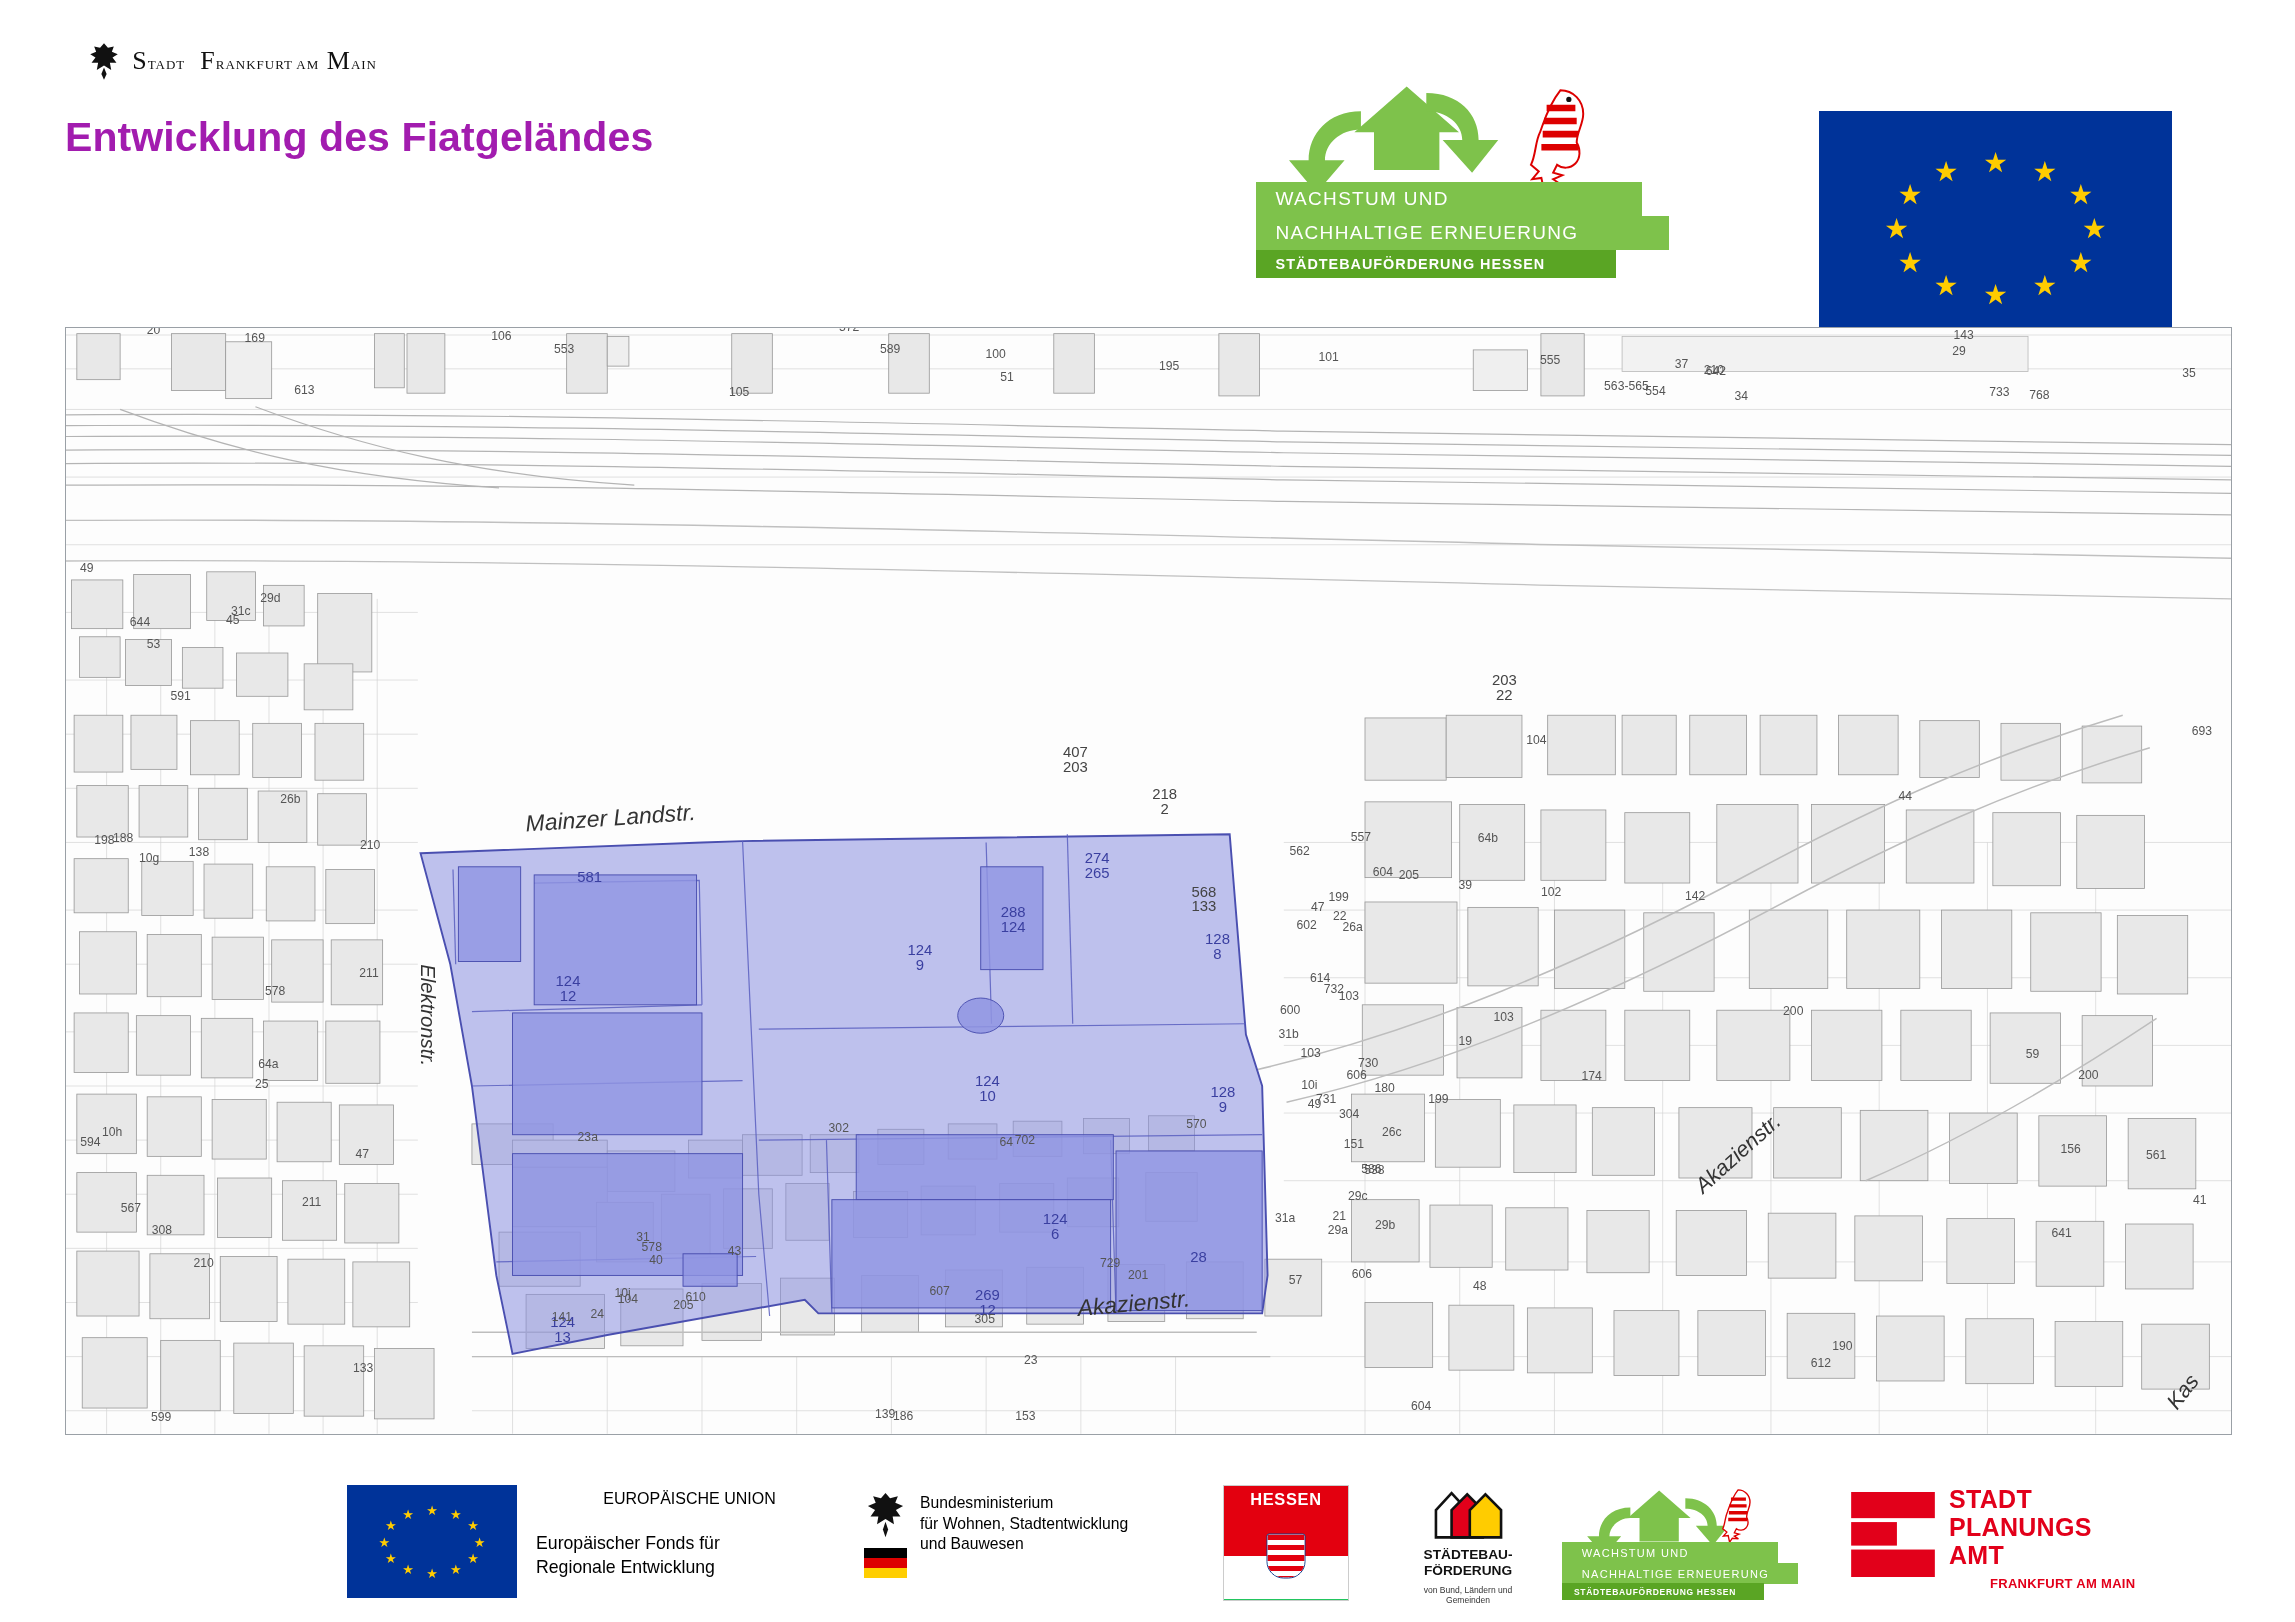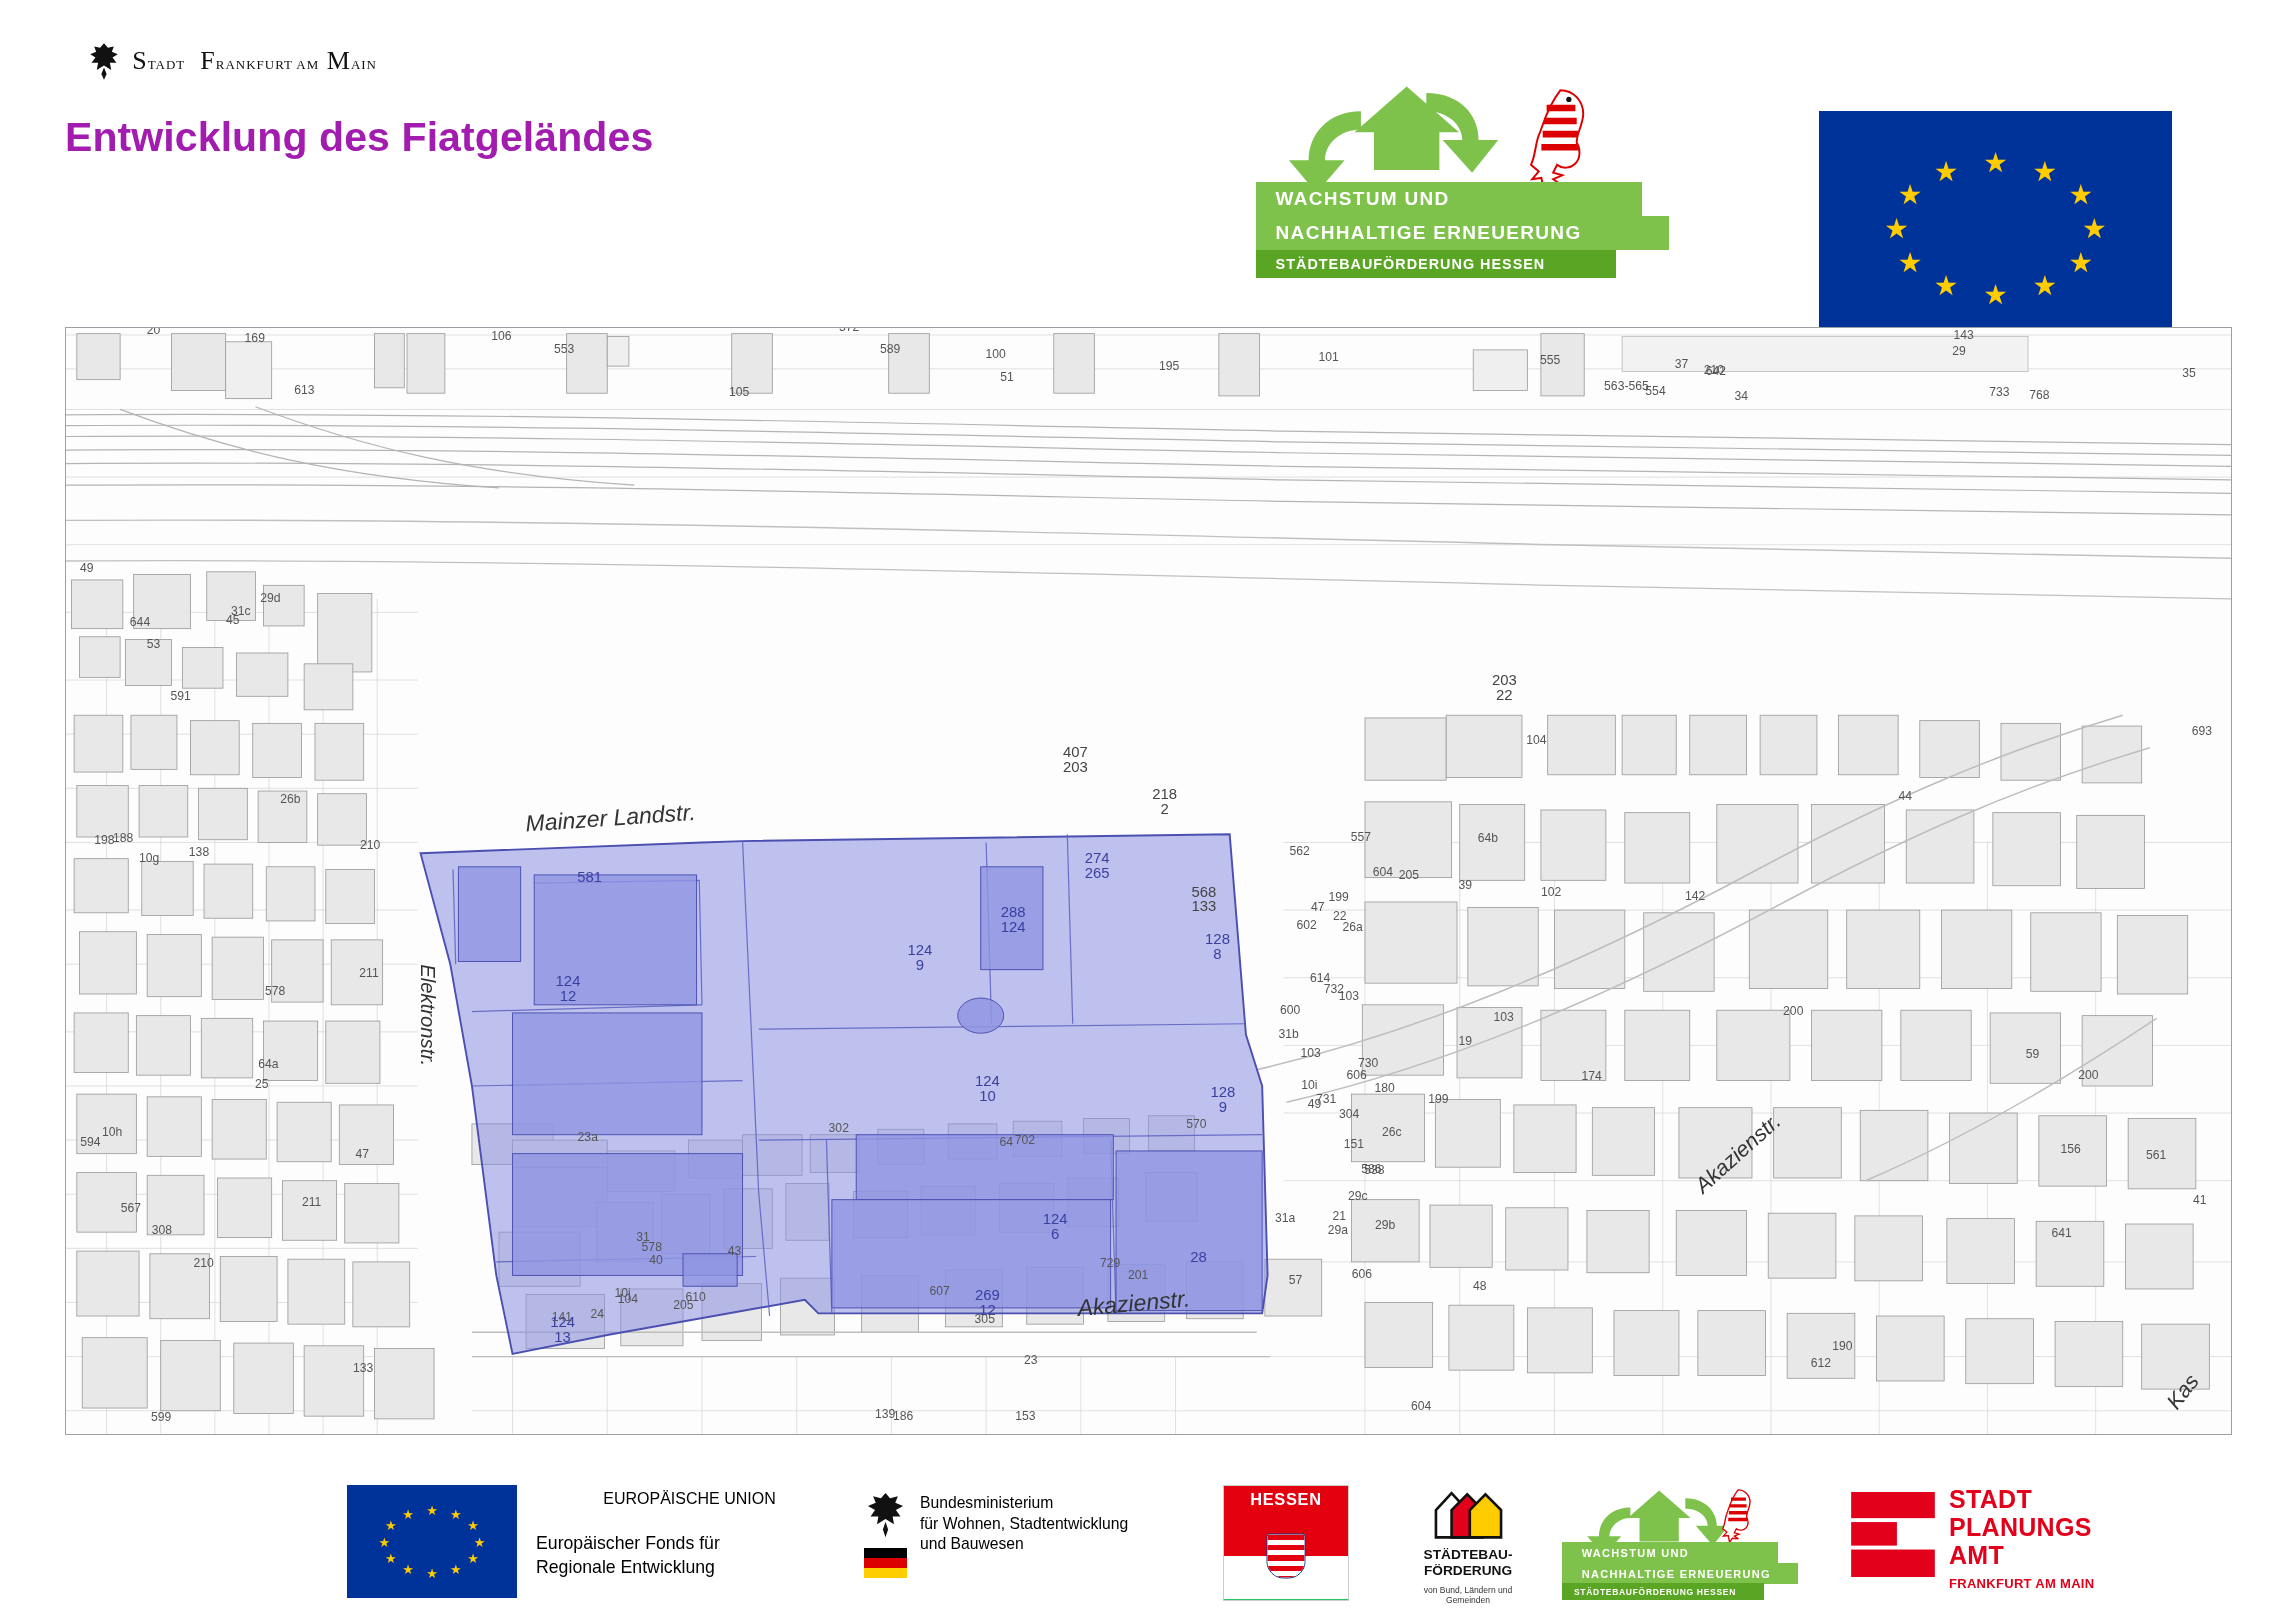--- a/index.html
+++ b/index.html
@@ -67,21 +67,21 @@
   #hessen-growth-logo {
     position: absolute;
     left: 1243px;
     top: 111px;
     width: 432px;
     height: 144px;
   }
   .green-bar {
     background: #7ec24b;
     color: #ffffff;
-    font-weight: bold;
+    font-weight: normal;
     letter-spacing: 1.3px;
     display: flex;
     align-items: center;
     padding-left: 19.6px;
   }
   #hgl-bar1 {
     position: absolute;
     left: 13px; top: 71px;
     width: 366px; height: 34px;
     font-size: 19px;
@@ -228,21 +228,21 @@
               font-size: 8.5px; display:flex; align-items:center; padding-left: 11.8px; letter-spacing:0.7px; font-weight:bold;}
 
   #stadtplanungsamt {
     position: absolute;
     left: 1851px; top: 26px;
     width: 366px; height: 118px;
   }
   #stadtplanungsamt .mark { position: absolute; left: 0; top: 6.5px; width: 84px; height: 85px; }
   #stadtplanungsamt .lines { position: absolute; left: 98px; top: 0px; color:#e2001a; font-weight: bold; }
   #stadtplanungsamt .lines .ln { font-size: 25px; line-height: 1.12; letter-spacing: 0.3px; }
-  #stadtplanungsamt .lines .sub { font-size: 13px; margin-top: 6.5px; letter-spacing: 0.3px;}
+  #stadtplanungsamt .lines .sub { font-size: 13px; margin-top: 6.5px; letter-spacing: 0.3px; margin-left: 41px;}
 </style>
 </head>
 <body>
 
 <div id="city-logo">
   <div class="eagle">
     <svg width="38" height="41" viewBox="0 0 58 62">
       <path d="M29 3 L35 10 L44 8 L41 16 L50 20 L42 25 L48 33 L38 33 L40 44 L29 37 L18 44 L20 33 L10 33 L16 25 L8 20 L17 16 L14 8 L23 10 Z" fill="#111"></path>
       <path d="M29 40 L33 50 L29 59 L25 50 Z" fill="#111"></path>
     </svg>

